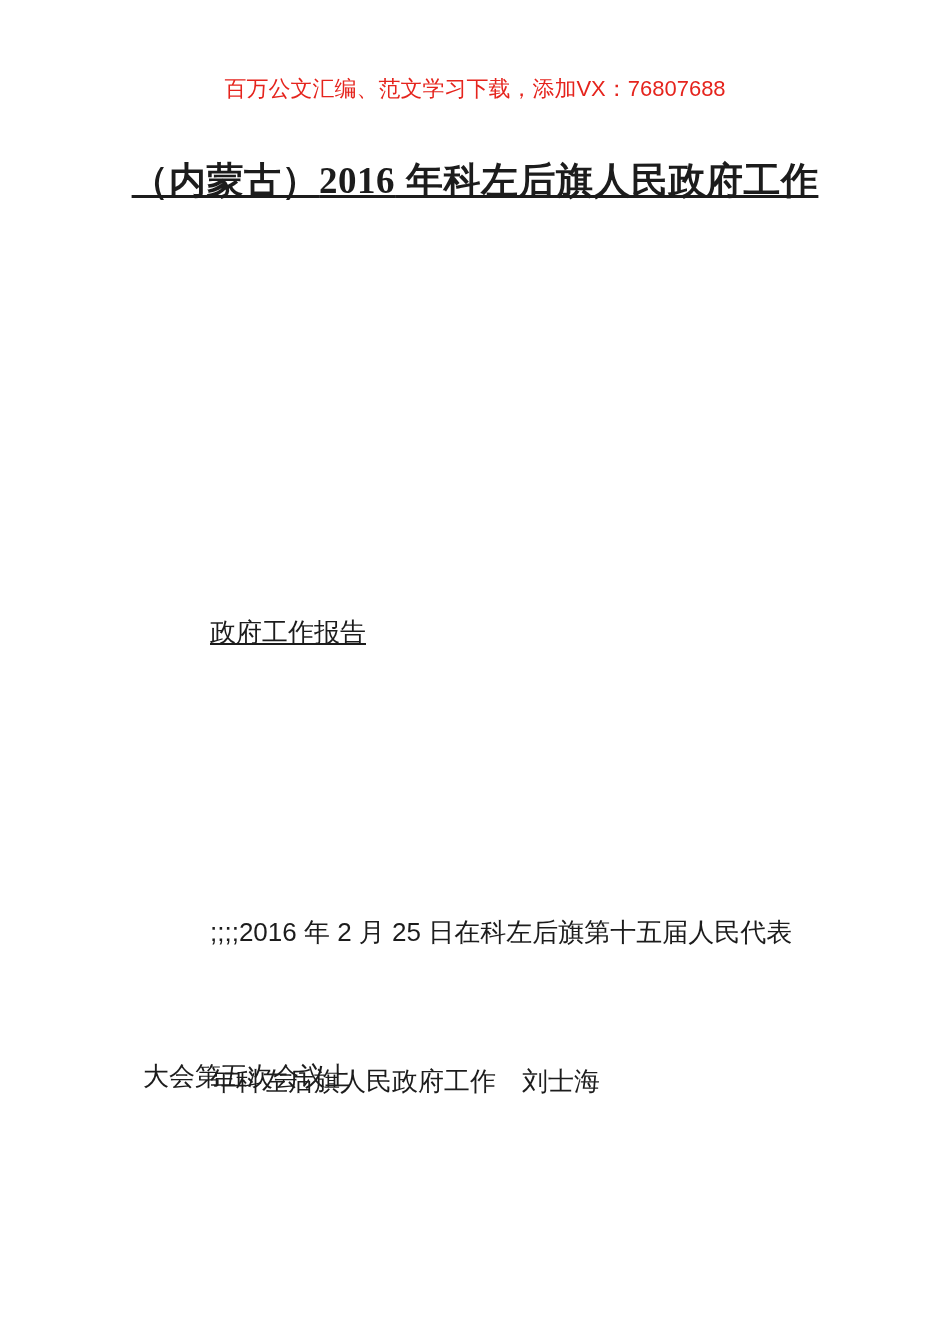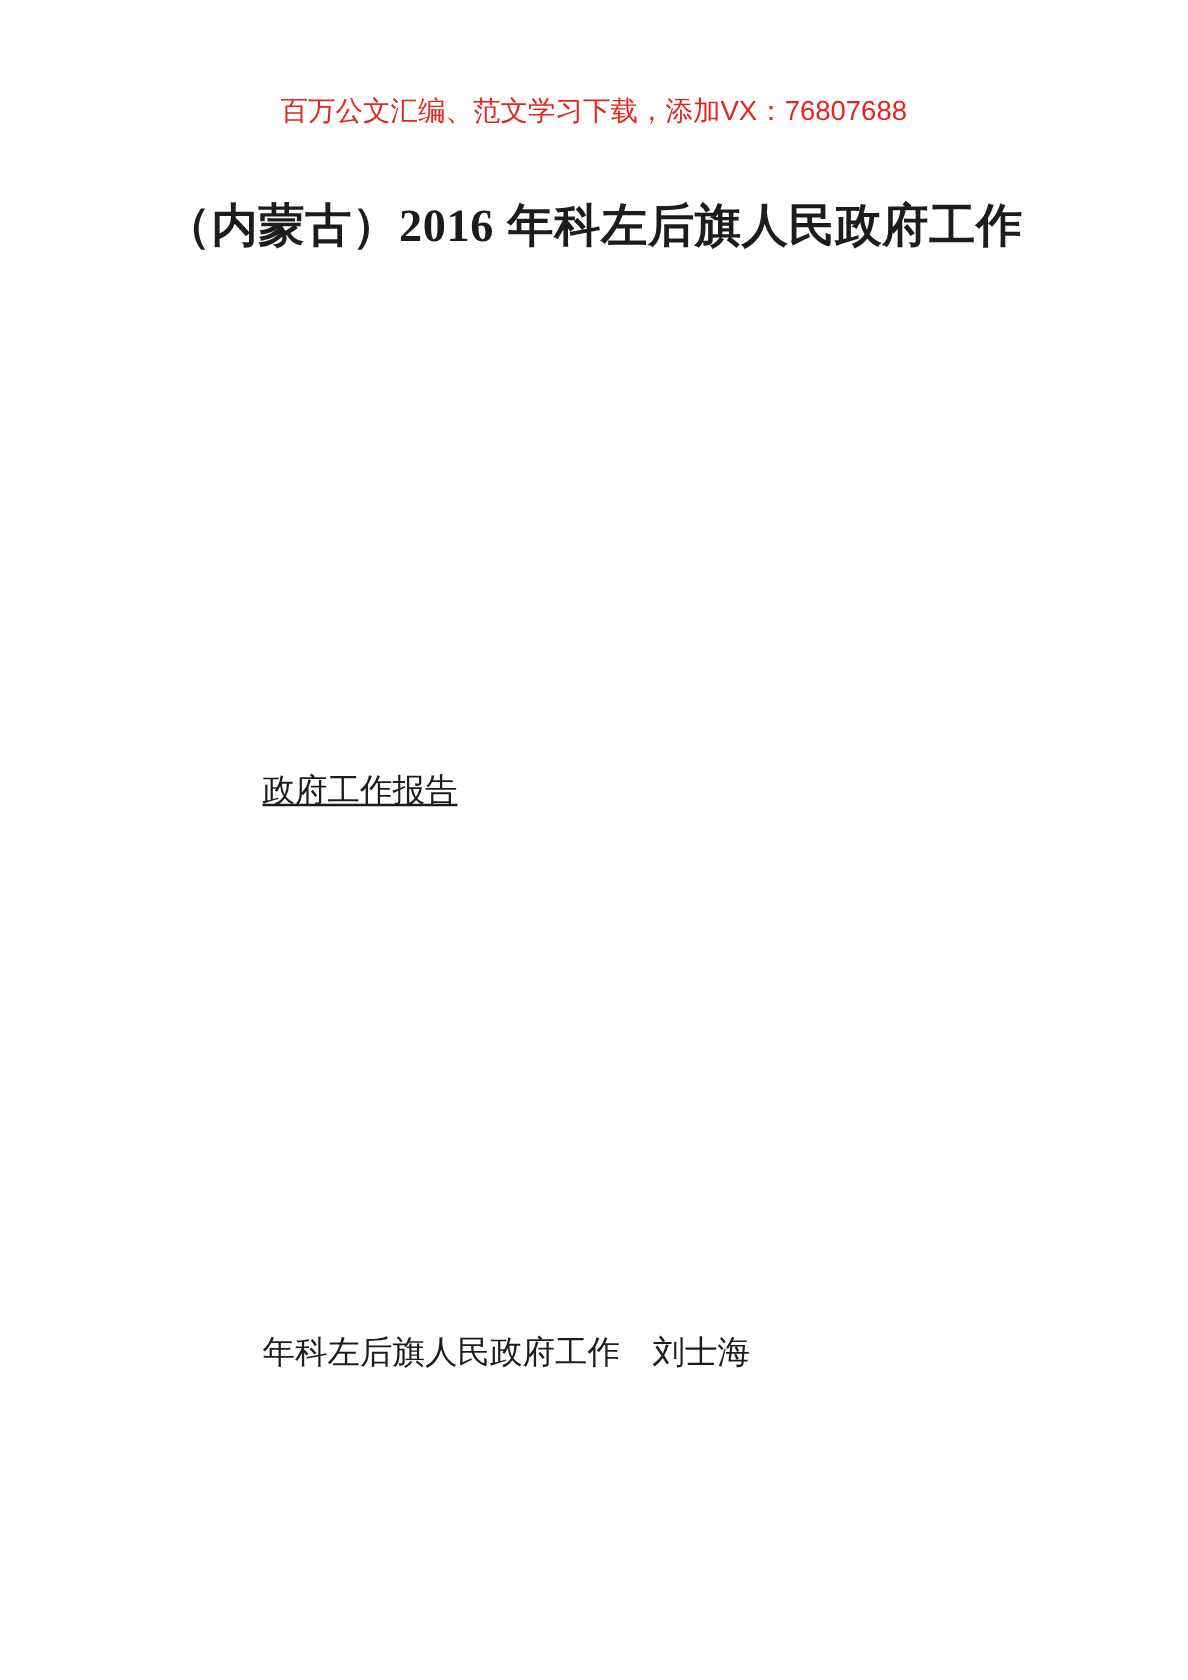--- a/index.html
+++ b/index.html
@@ -31,20 +31,21 @@
   .doc-title {
     position: absolute;
     top: 142px;
     left: 0;
     width: 100%;
     text-align: center;
     font-size: 37px;
     line-height: 53px;
     font-weight: 700;
     letter-spacing: 0.5px;
+    text-decoration: underline;
   }
   .doc-title .serif-num {
     font-family: "Liberation Serif", "DejaVu Serif", serif;
     font-weight: 700;
   }
   .para {
     position: absolute;
     left: 143px;
     right: 120px;
     font-size: 26px;
@@ -64,16 +65,20 @@
 <div class="page">
 
   <div class="notice">百万公文汇编、范文学习下载，添加VX：76807688</div>
 
   <div class="doc-title">
     <div><span>（内蒙古）</span><span class="serif-num">2016</span><span> 年科左后旗人民政府工作</span></div>
   </div>
 
   <div class="para p-subtitle indent">政府工作报告</div>
 
+  <div class="para p-meeting">
+    <div class="indent">;;;;2016 年 2 月 25 日在科左后旗第十五届人民代表</div>
+    <div>大会第五次会议上</div>
+  </div>
 
   <div class="para p-signature indent">年科左后旗人民政府工作　刘士海</div>
 
 </div>
 
 </body></html>

